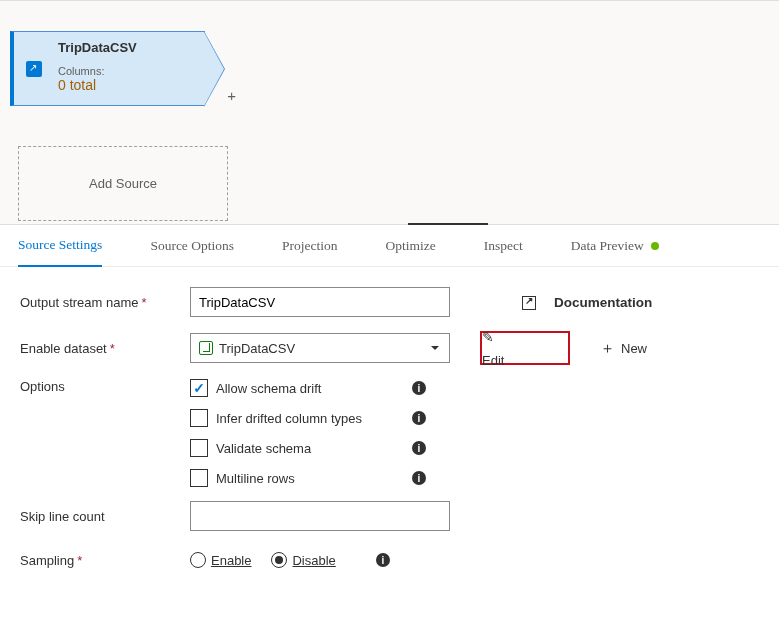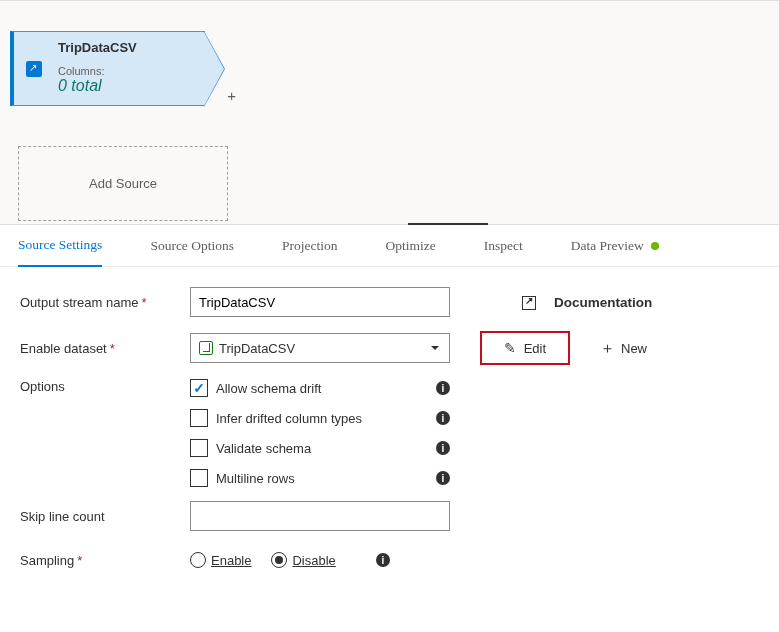--- a/index.html
+++ b/index.html
@@ -90,23 +90,22 @@
   font-weight: 600;
   font-size: 13px;
   color: #323130;
   margin-bottom: 10px;
 }
 .node-sub-label {
   font-size: 11px;
   color: #605e5c;
 }
 .node-sub-value {
-  font-size: 16px;
-  color: #0f766e;
-  font-style: italic;
+  font-size: 14px;
+  color: #a16207;
 }
 
 .add-source-box {
   position: absolute;
   top: 145px;
   left: 18px;
   width: 210px;
   height: 75px;
   border: 1px dashed #a19f9d;
   display: flex;
@@ -231,49 +230,50 @@
 }
 .open-icon::after {
   content: "↗";
   position: absolute;
   font-size: 10px;
   top: -2px;
   left: 2px;
 }
 .edit-btn {
   display: flex;
-  align-items: center;
+  align-items: flex-start;
   justify-content: center;
   gap: 8px;
   width: 90px;
   height: 34px;
   border: 2px solid #c50f1f;
   margin-left: 18px;
   font-size: 13px;
+  flex-direction: column;
 }
 .pencil-icon::before { content: "✎"; font-size: 14px; }
 .new-link {
   display: flex;
   align-items: center;
   gap: 6px;
   margin-left: 18px;
   font-size: 13px;
 }
 .plus-icon { font-size: 15px; }
 
 .options-col {
   display: flex;
   flex-direction: column;
   gap: 12px;
 }
 .check-row {
   display: flex;
   align-items: center;
   gap: 8px;
-  width: 260px;
+  width: 236px;
   position: relative;
 }
 .checkbox {
   width: 18px;
   height: 18px;
   border: 1px solid #323130;
   display: inline-flex;
   align-items: center;
   justify-content: center;
   background: #fff;

